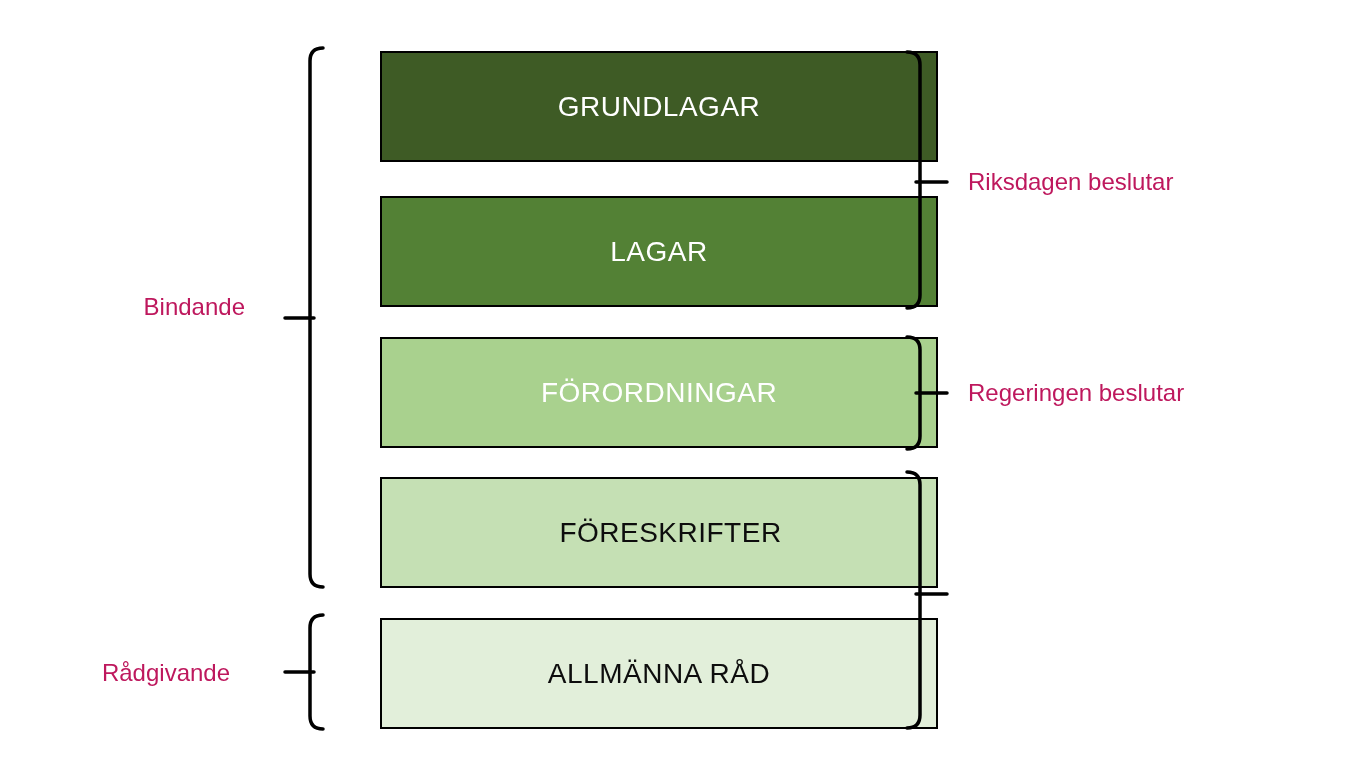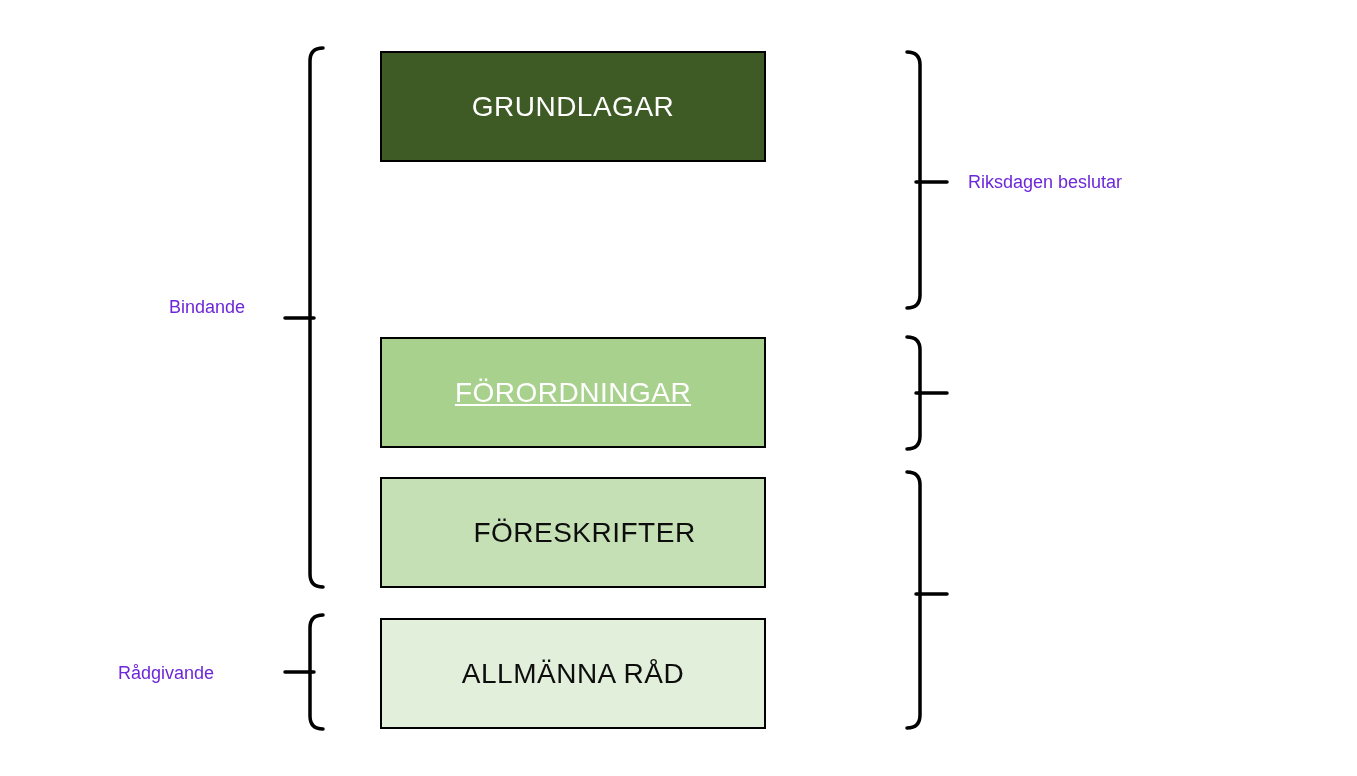--- a/index.html
+++ b/index.html
@@ -11,21 +11,21 @@
   .canvas {
     position: relative;
     width: 1357px;
     height: 776px;
     background: #ffffff;
     overflow: hidden;
   }
   .law-box {
     position: absolute;
     left: 380px;
-    width: 386px;
+    width: 558px;
     height: 111px;
     border: 2.5px solid #000000;
     box-sizing: border-box;
     display: flex;
     align-items: center;
     justify-content: center;
     font-size: 28px;
     letter-spacing: 0.5px;
   }
   .law-box span { white-space: nowrap; }
@@ -39,40 +39,43 @@
     color: #000000;
   }
   .brace svg { display: block; }
   #brace-bindande      { left: 281px; top: 45px;  }
   #brace-radgivande    { left: 281px; top: 612px; }
   #brace-riksdagen     { left: 904px; top: 49px;  }
   #brace-regeringen    { left: 904px; top: 334px; }
   #brace-myndigheterna { left: 904px; top: 469px; }
   .side-label {
     position: absolute;
-    font-size: 18px;
+    font-size: 24px;
     line-height: 30px;
-    color: #6d28d9;
+    color: #be185d;
     white-space: nowrap;
   }
   #label-bindande   { left: 75px;  top: 292px; width: 170px; text-align: right; }
   #label-radgivande { left: 75px;  top: 658px; width: 182px; text-align: center; }
   #label-riksdagen     { left: 968px; top: 167px; }
   #label-regeringen    { left: 968px; top: 378px; }
   #label-myndigheterna { left: 968px; top: 579px; }
 </style>
 </head>
 <body>
 
 <div class="canvas">
 
   <div class="law-box" id="box-0" style="background-color: rgb(62, 91, 37); color: rgb(255, 255, 255);">
     <span>GRUNDLAGAR</span>
   </div>
-  <div class="law-box" id="box-2" style="background-color: rgb(169, 209, 142); color: rgb(255, 255, 255); text-decoration: underline;">
+  <div class="law-box" id="box-1" style="background-color: rgb(83, 129, 53); color: rgb(255, 255, 255);">
+    <span>LAGAR</span>
+  </div>
+  <div class="law-box" id="box-2" style="background-color: rgb(169, 209, 142); color: rgb(255, 255, 255);">
     <span>FÖRORDNINGAR</span>
   </div>
   <div class="law-box" id="box-3" style="background-color: rgb(197, 224, 180); color: rgb(13, 13, 13);">
     <span>FÖRESKRIFTER</span>
   </div>
   <div class="law-box" id="box-4" style="background-color: rgb(226, 239, 218); color: rgb(13, 13, 13);">
     <span>ALLMÄNNA RÅD</span>
   </div>
 
   <div class="brace" id="brace-bindande">
@@ -103,14 +106,15 @@
   <div class="brace" id="brace-myndigheterna">
     <svg width="48" height="262" viewBox="0 0 48 262" fill="none" xmlns="http://www.w3.org/2000/svg">
       <path d="M 3 3 Q 16 3 16 16 L 16 246 Q 16 259 3 259" stroke="#000" stroke-width="3.5" stroke-linecap="round" fill="none"></path>
       <path d="M 12 125 L 43 125" stroke="#000" stroke-width="3.5" stroke-linecap="round"></path>
     </svg>
   </div>
 
   <div class="side-label" id="label-bindande">Bindande</div>
   <div class="side-label" id="label-radgivande">Rådgivande</div>
   <div class="side-label" id="label-riksdagen">Riksdagen beslutar</div>
+  <div class="side-label" id="label-regeringen">Regeringen beslutar</div>
 
 </div>
 
 </body></html>

